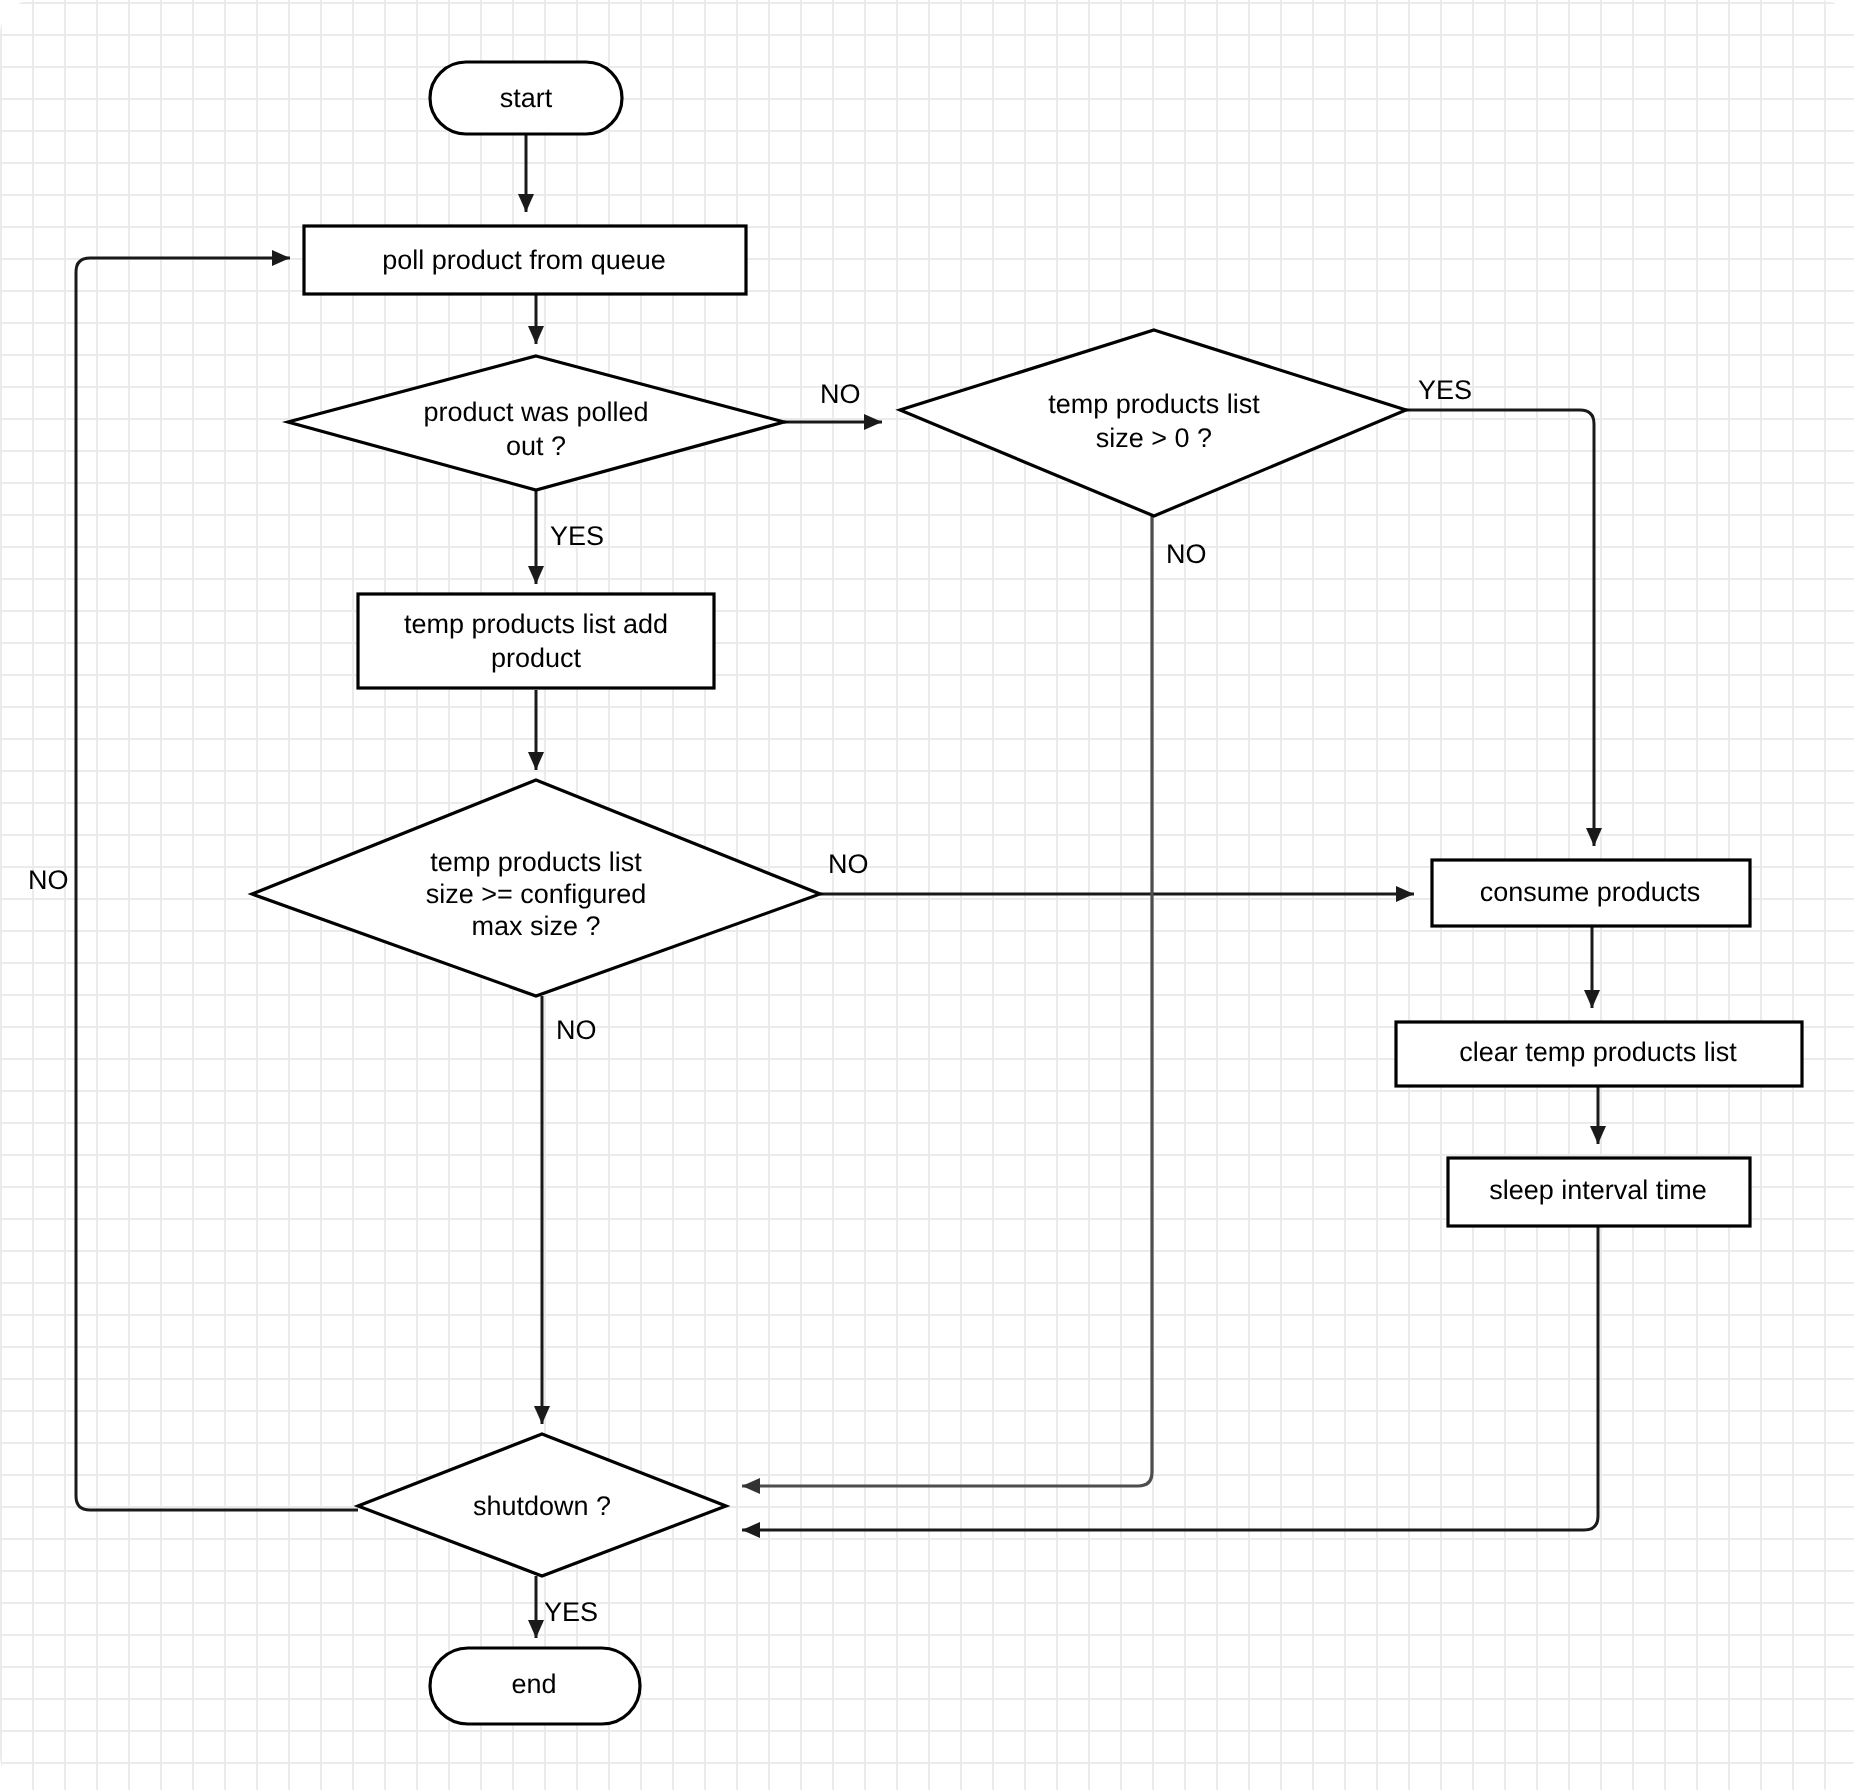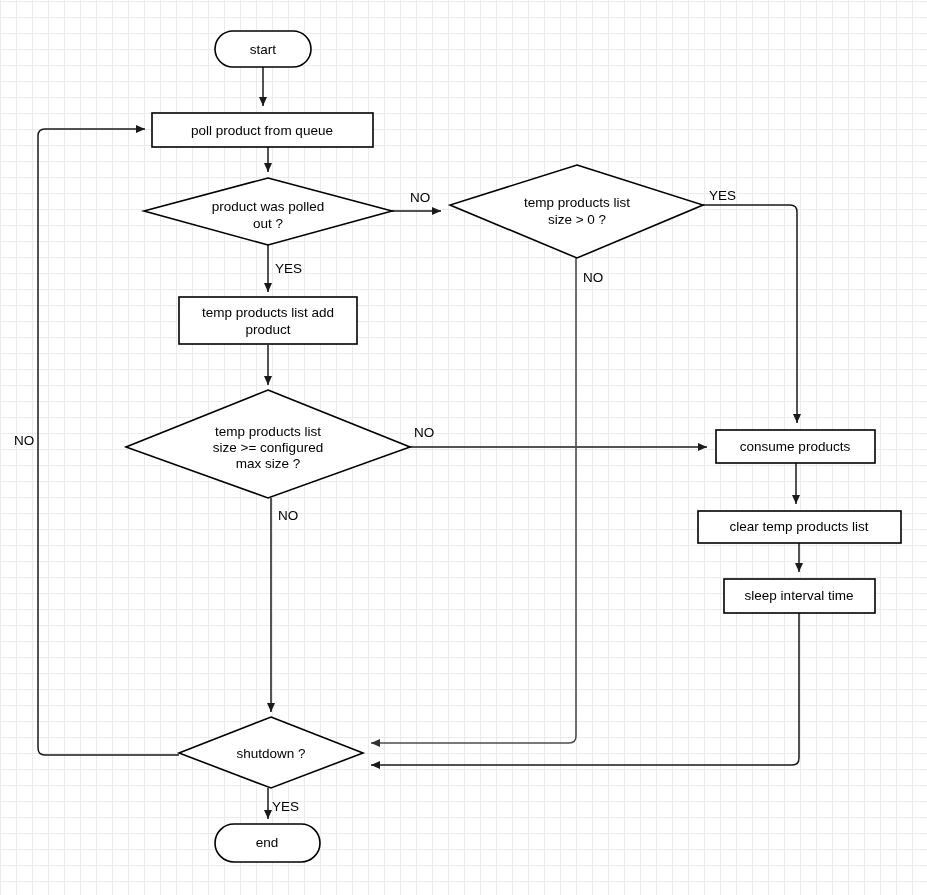--- a/index.html
+++ b/index.html
@@ -12,20 +12,21 @@
     width: 927px;
     height: 895px;
     background-color: #ffffff;
     background-image:
       linear-gradient(to right, #ebebeb 1px, transparent 1px),
       linear-gradient(to bottom, #ebebeb 1px, transparent 1px);
     background-size: 16px 16px;
     background-position: 0px 1px;
     overflow: hidden;
     font-family: "Liberation Sans", sans-serif;
+    border-radius: 17px;
   }
   #flow {
     position: absolute;
     left: 0;
     top: 0;
     width: 927px;
     height: 895px;
   }
   .shape-fill { fill: #ffffff; }
   .shape-stroke { stroke: #000000; stroke-width: 1.6; }

